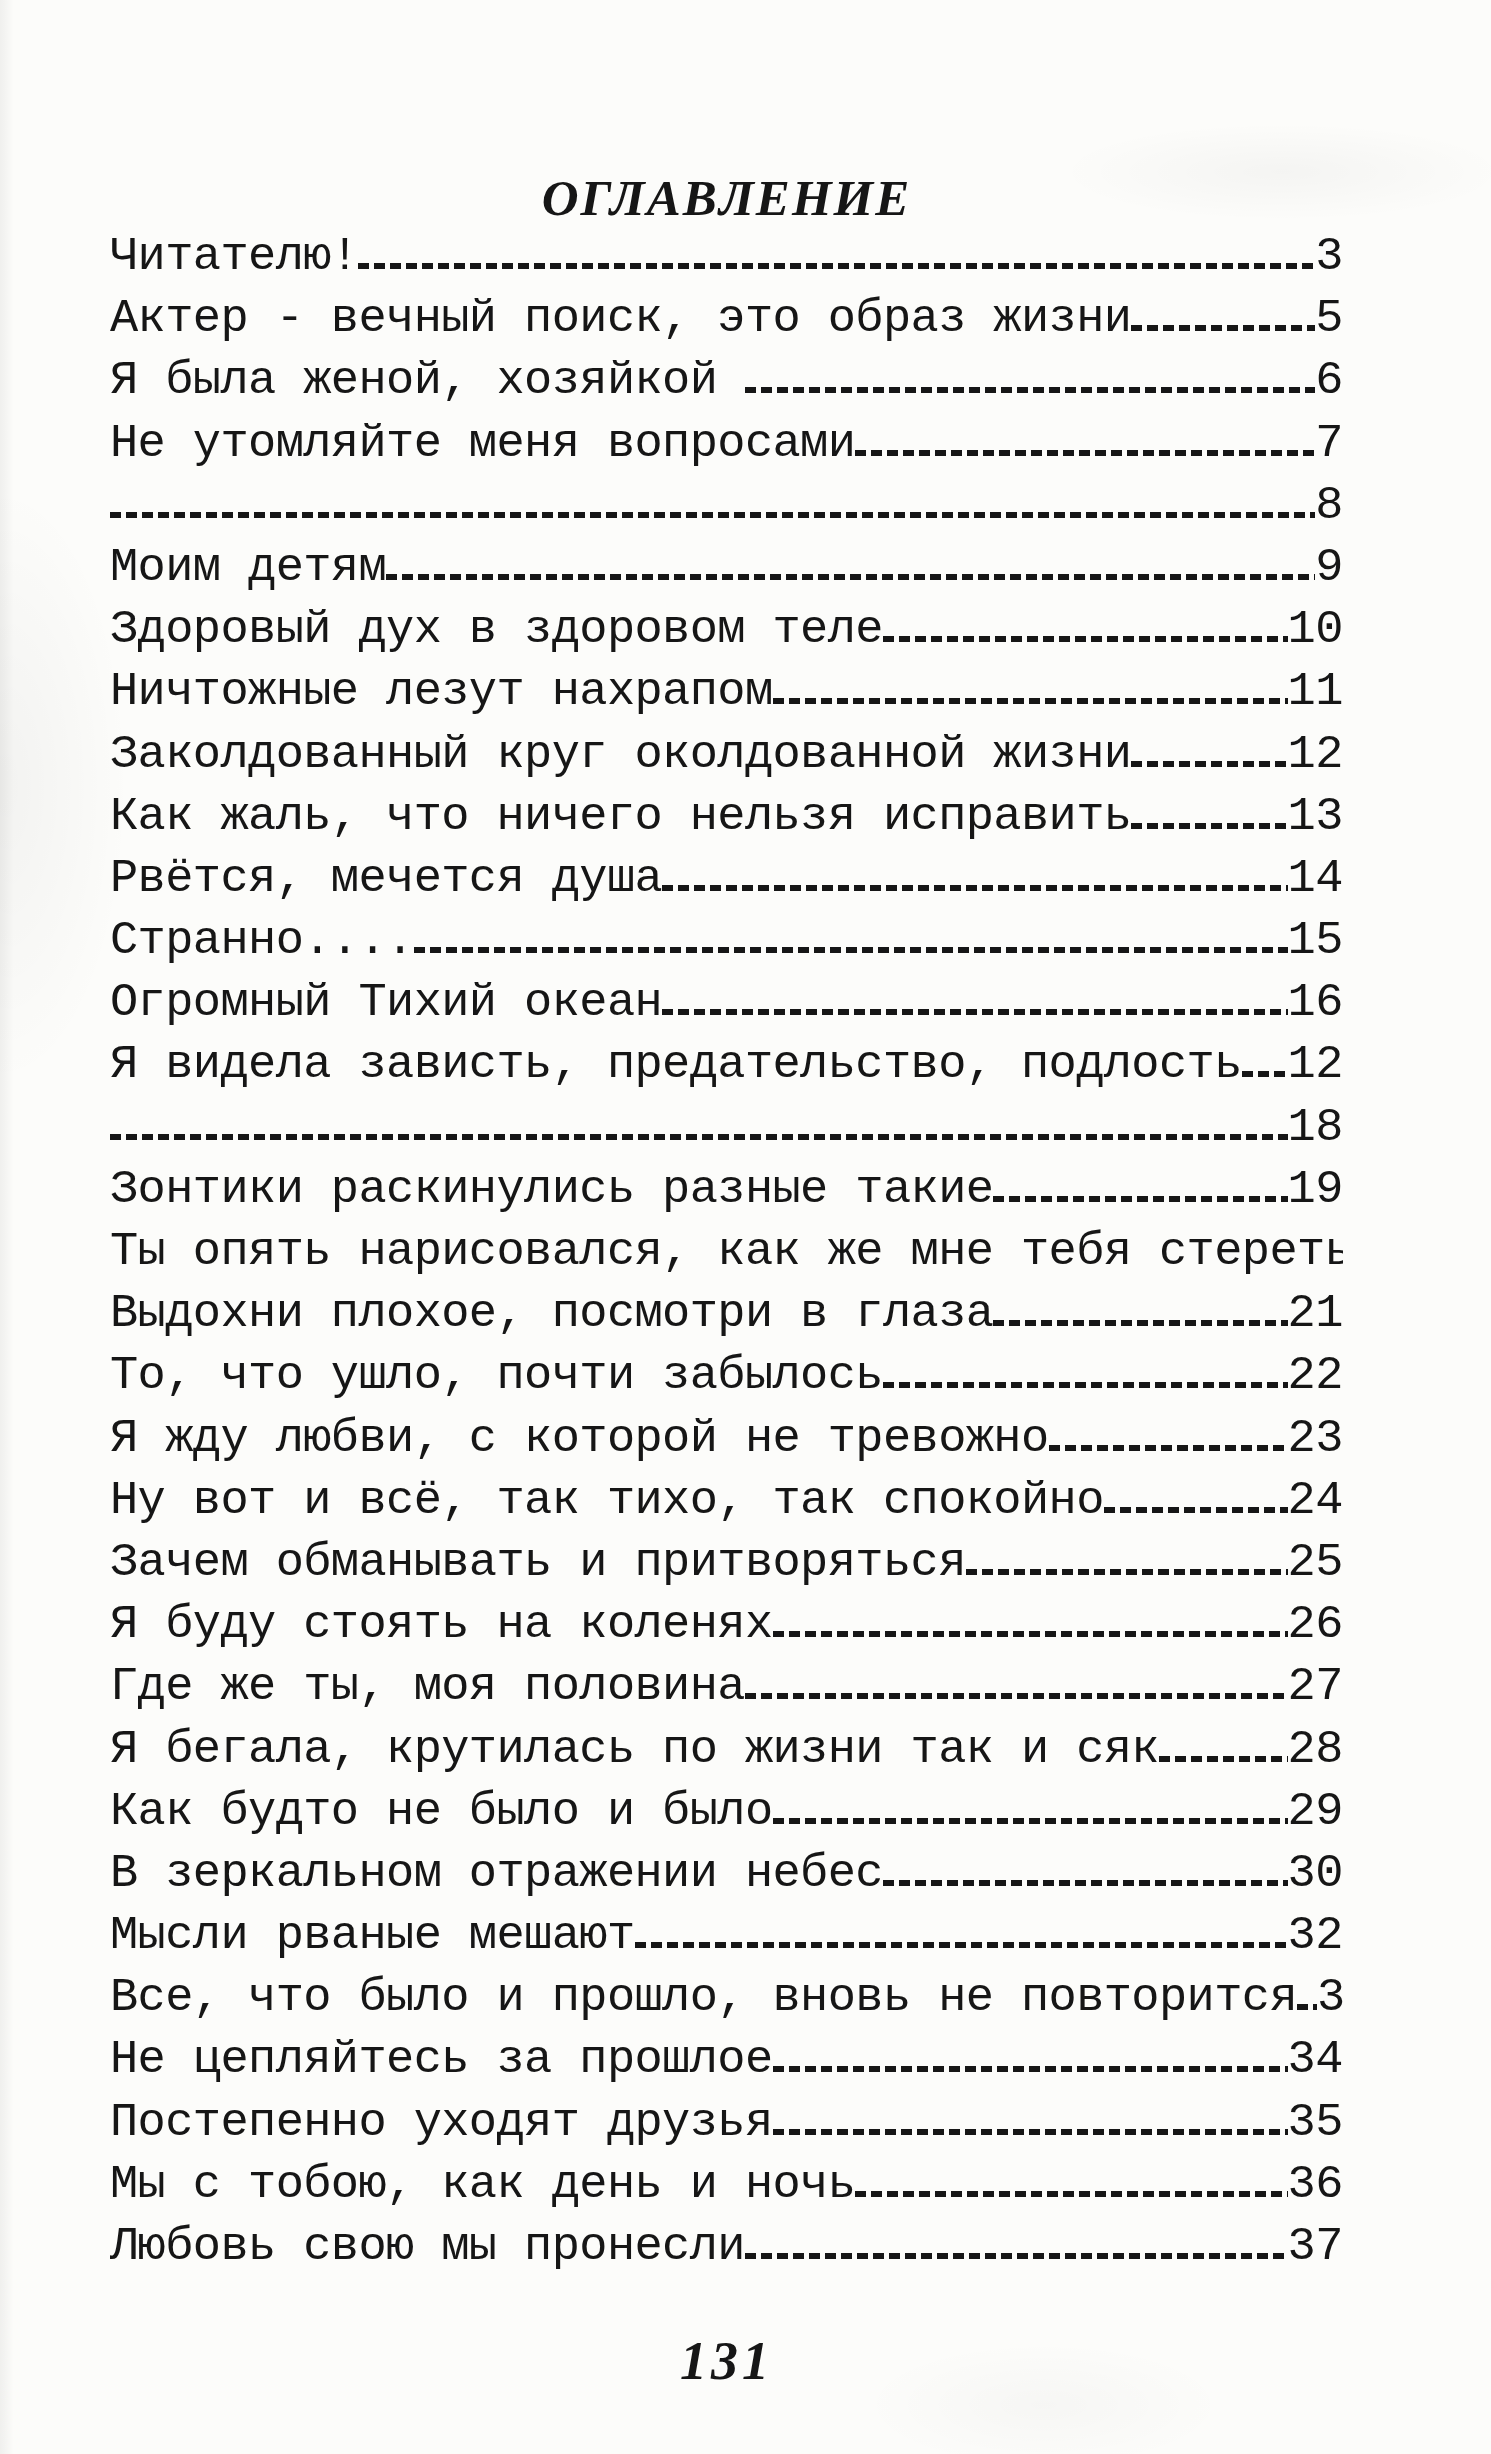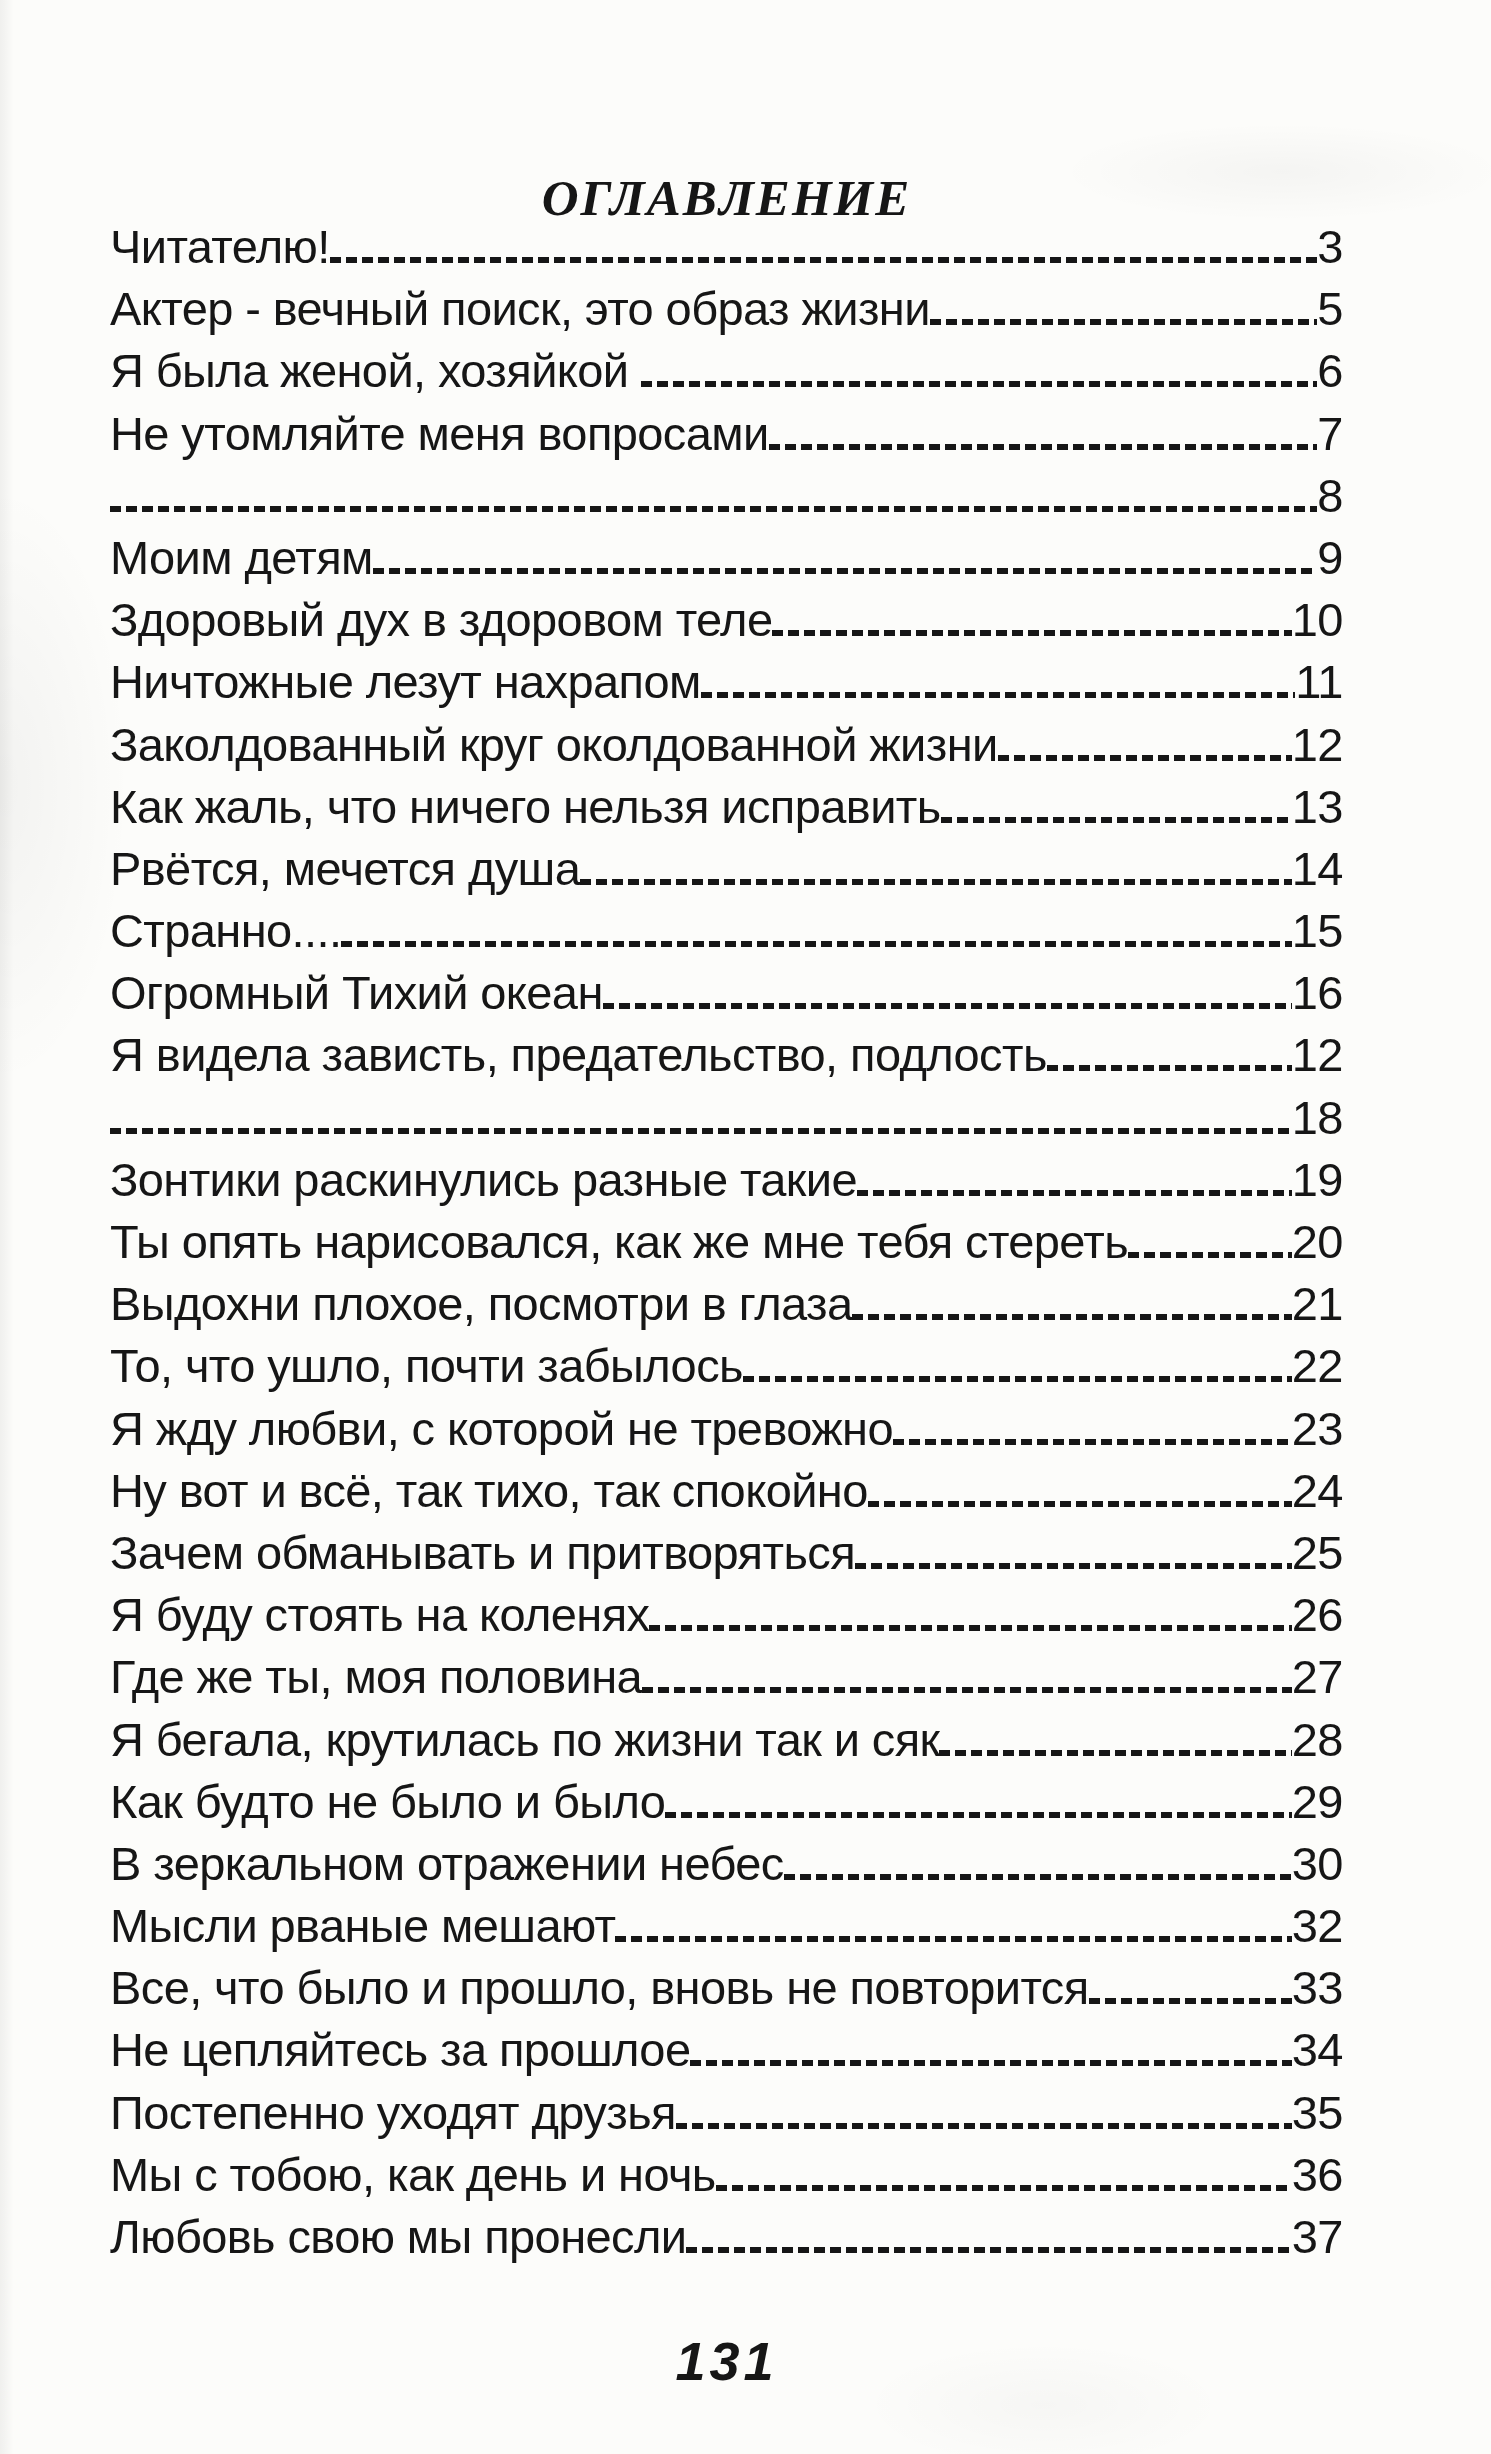--- a/index.html
+++ b/index.html
@@ -28,21 +28,21 @@
     text-align:center;
     font-family:"Liberation Serif", serif;
     font-weight:bold;font-style:italic;
     font-size:51px;
     letter-spacing:2px;
     line-height:1;
     color:var(--ink);
   }
   .toc{
     position:absolute;
-    top:216px;left:110px;right:148px;
+    top:226px;left:110px;right:148px;font-family:Liberation Mono, monospace;
   }
   .row{
     display:flex;
     align-items:baseline;
     height:62.2px;
     overflow:hidden;
   }
   .title{
     white-space:pre;
     font-size:47px;
@@ -60,21 +60,21 @@
   .num{
     flex:0 0 auto;
     font-size:47px;
     line-height:62.2px;
     letter-spacing:-0.5px;
   }
   .folio{
     position:absolute;
     top:2334px;left:110px;right:148px;
     text-align:center;
-    font-family:Liberation Sans, sans-serif;
+    font-family:Liberation Serif, serif;
     font-weight:bold;font-style:italic;
     font-size:54px;
     letter-spacing:4px;
     line-height:1;
   }
 </style>
 </head>
 <body>
 
 <div class="page">

